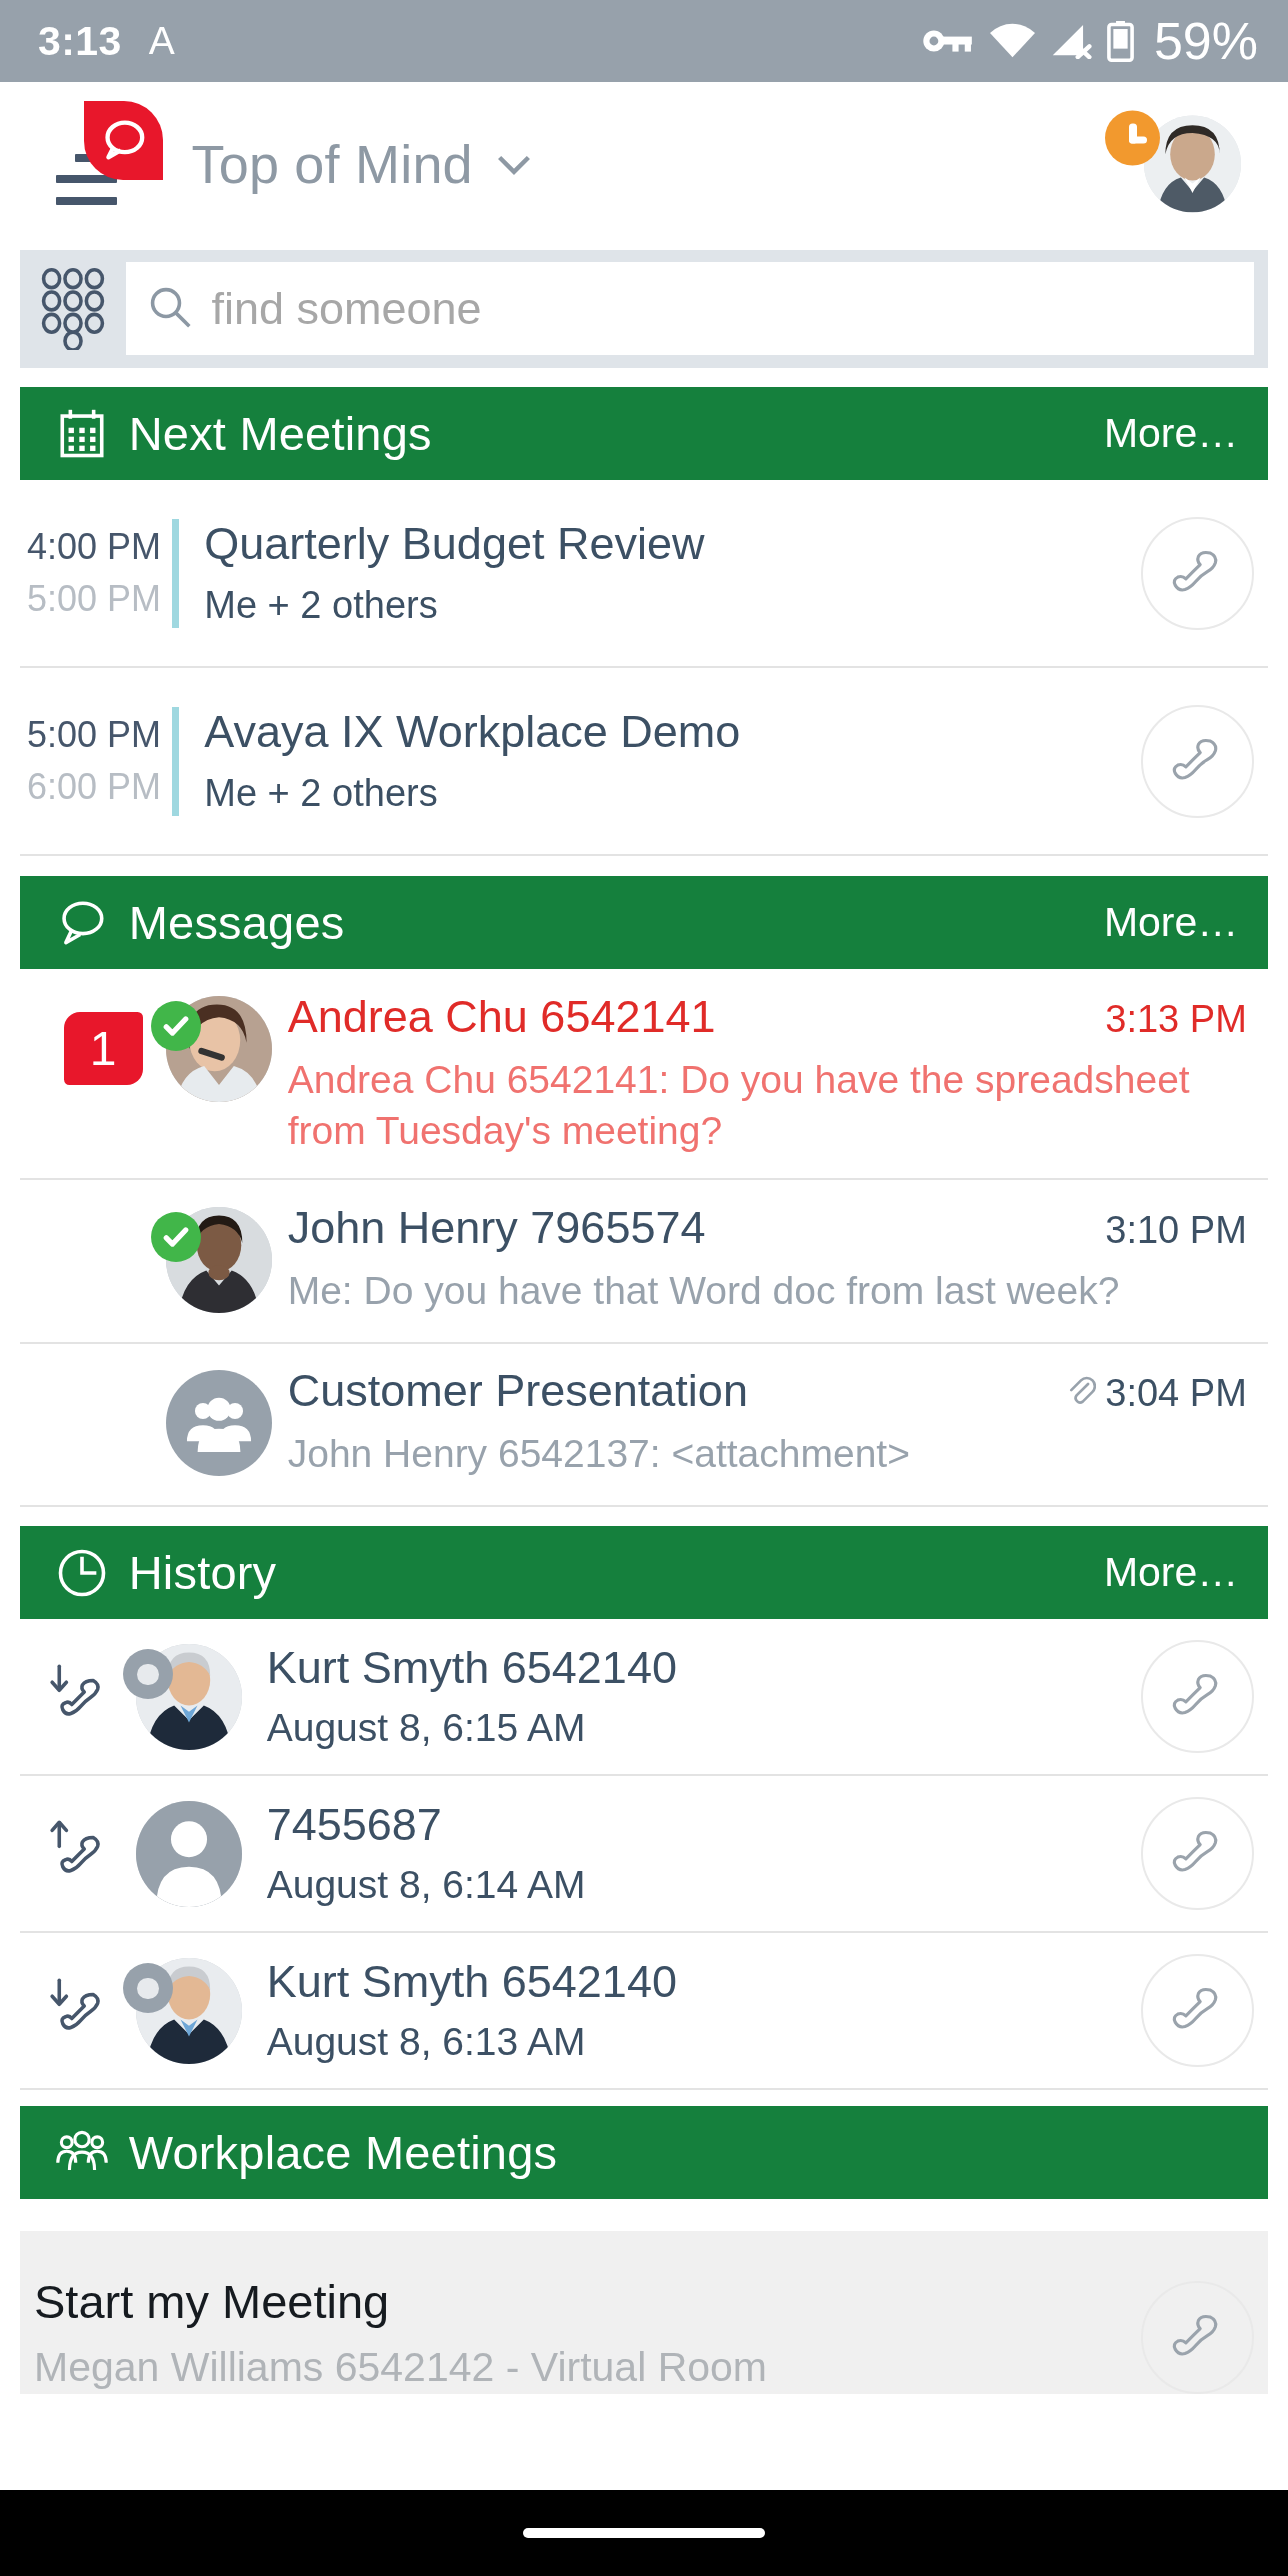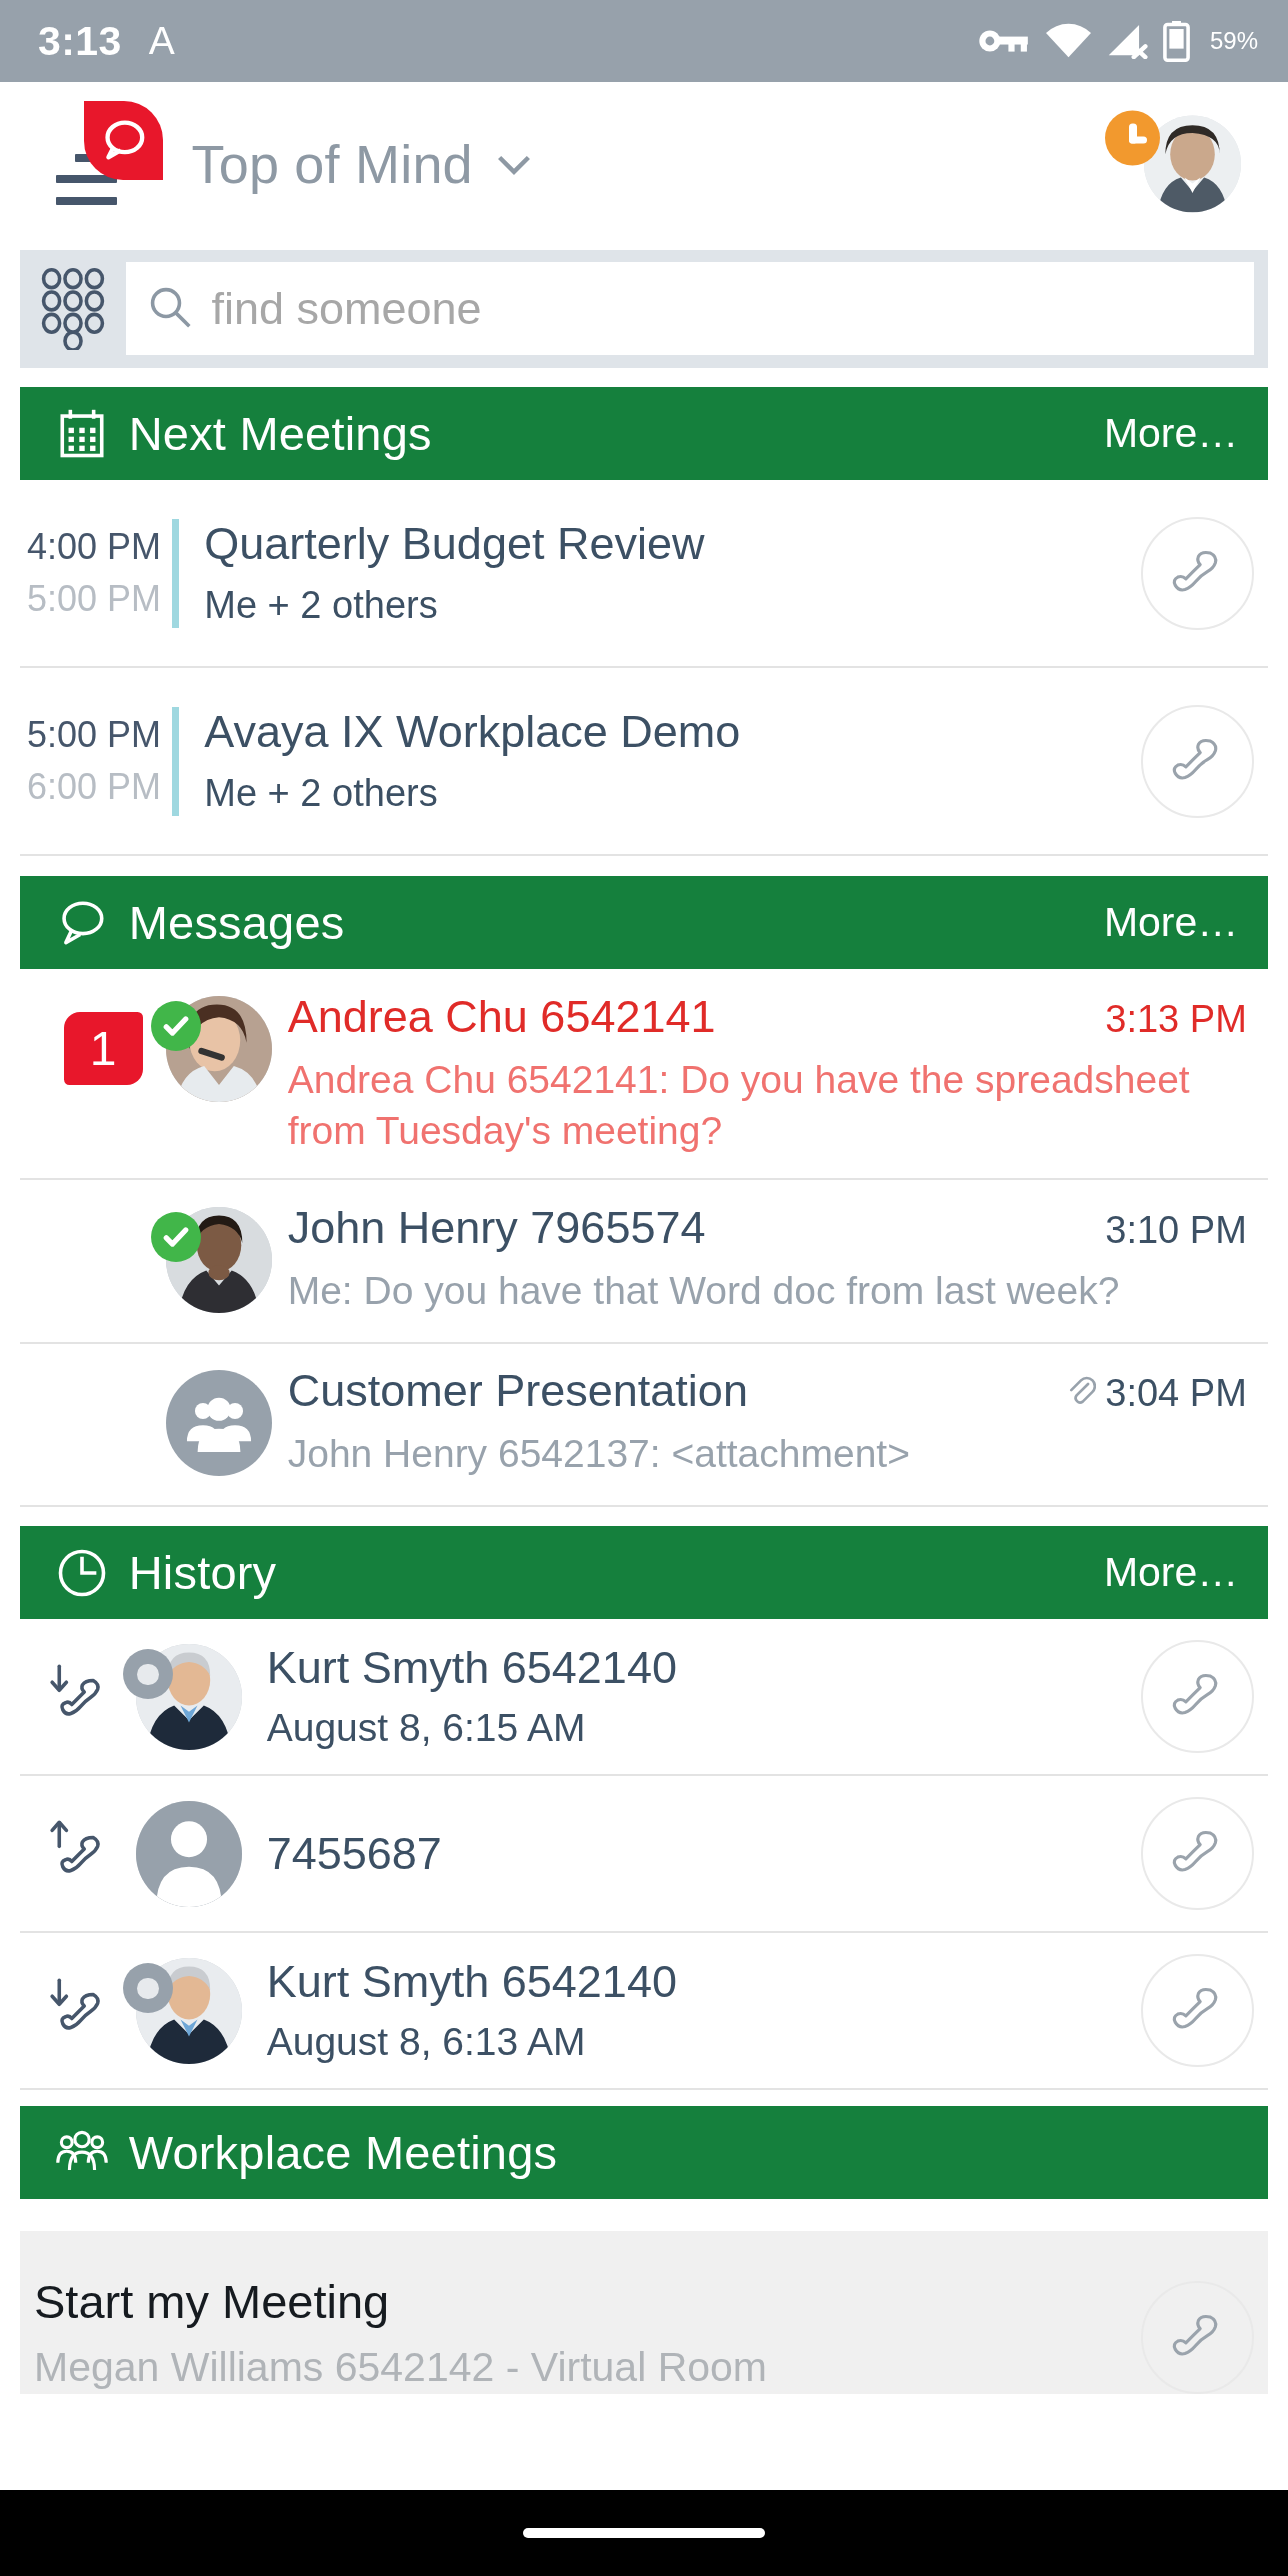--- a/index.html
+++ b/index.html
@@ -15,21 +15,21 @@
   .statusbar {
     height: 82px; background: #97a1ab;
     display: flex; align-items: center; justify-content: space-between;
     padding: 0 30px 0 38px; color: #fff;
   }
   .sb-left { display: flex; align-items: center; gap: 27px; }
   .sb-clock { font-size: 41px; font-weight: 700; letter-spacing: 0.4px; }
   .sb-alpha { font-size: 39px; font-weight: 400; }
   .sb-right { display: flex; align-items: center; gap: 15px; }
   .sb-right svg { display: block; }
-  .sb-batt { font-size: 24px; font-weight: 400; margin-left: 4.5px; }
+  .sb-batt { font-size: 52px; font-weight: 400; margin-left: 4.5px; }
 
   
   .appbar {
     height: 164px; background: #fff;
     display: flex; align-items: center; position: relative;
   }
   .hamburger-wrap {
     position: relative; width: 134px; height: 134px;
     margin-left: 36px; flex: none;
   }
@@ -535,20 +535,21 @@
       <div class="pic">
         <svg viewBox="0 0 100 100">
             <rect width="100" height="100" fill="#97a1ab"></rect>
             <circle cx="50" cy="36" r="17" fill="#fff"></circle>
             <path d="M19 100 Q19 62 50 62 Q81 62 81 100 Z" fill="#fff"></path>
           </svg>
       </div>
     </div>
     <div class="his-body">
       <div class="his-name">7455687</div>
+      <div class="his-sub">August 8, 6:14 AM</div>
     </div>
     <div class="call-btn">
       <svg viewBox="0 0 66 66">
           <path d="M47 10 q8 4 6 11 q-2 6 -9 10 q-7 4 -13 11 q-6 7 -12 9 q-7 2 -11 -5 q-3 -6 3 -9 q5 -2 9 2 q3 -3 8 -8 q5 -5 8 -8 q-4 -4 -2 -9 q3 -6 13 -4 Z" fill="none" stroke="#9aa3ac" stroke-width="3.5" stroke-linejoin="round"></path>
         </svg>
     </div>
   </div>
 
   <div class="his-row">
     <div class="his-dir">

